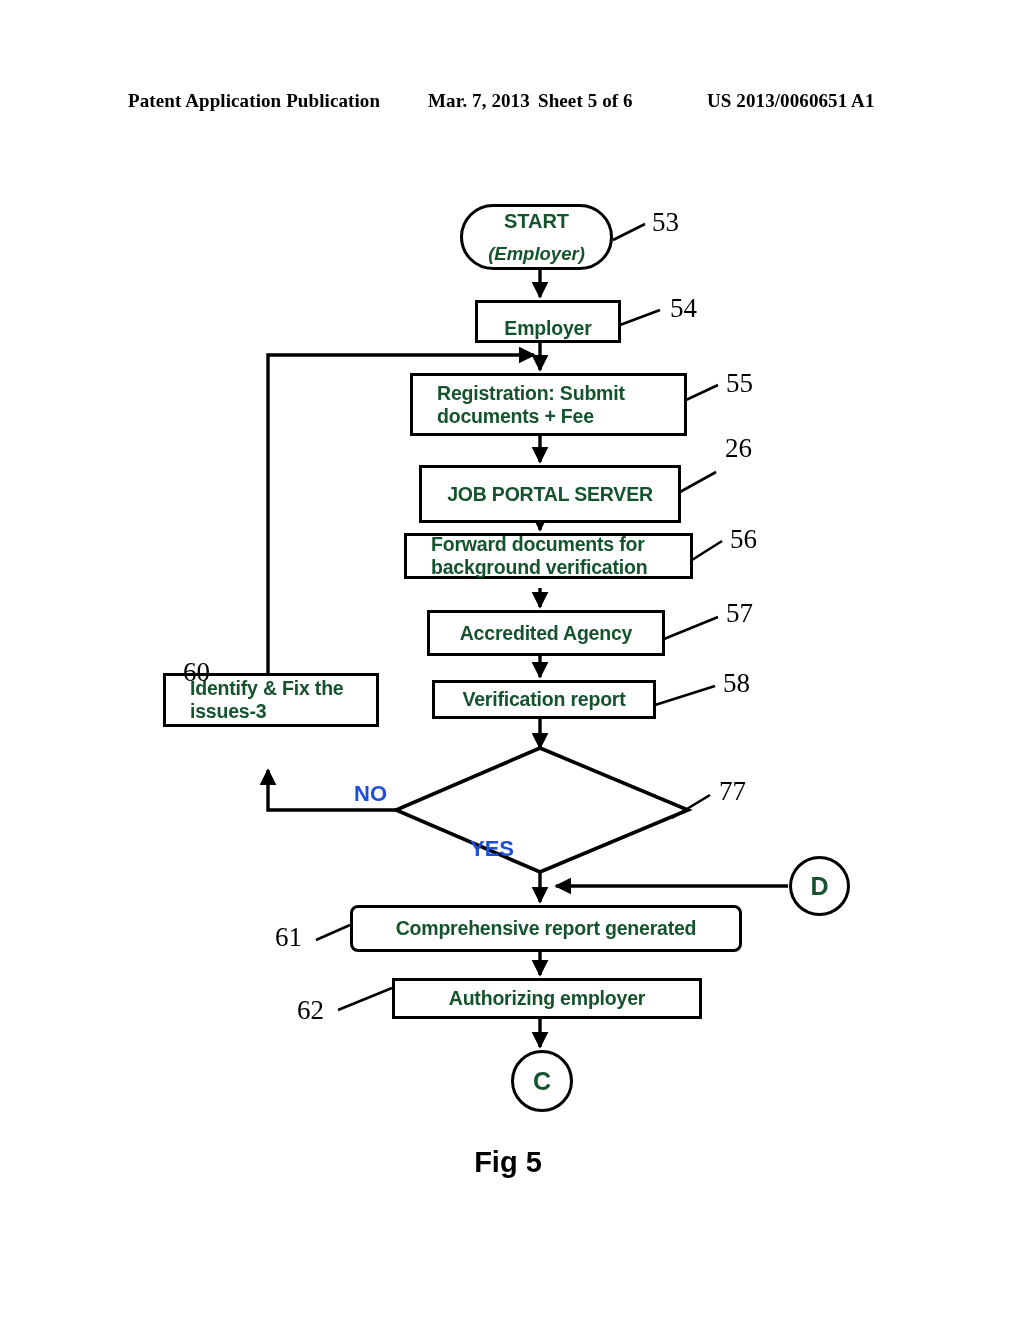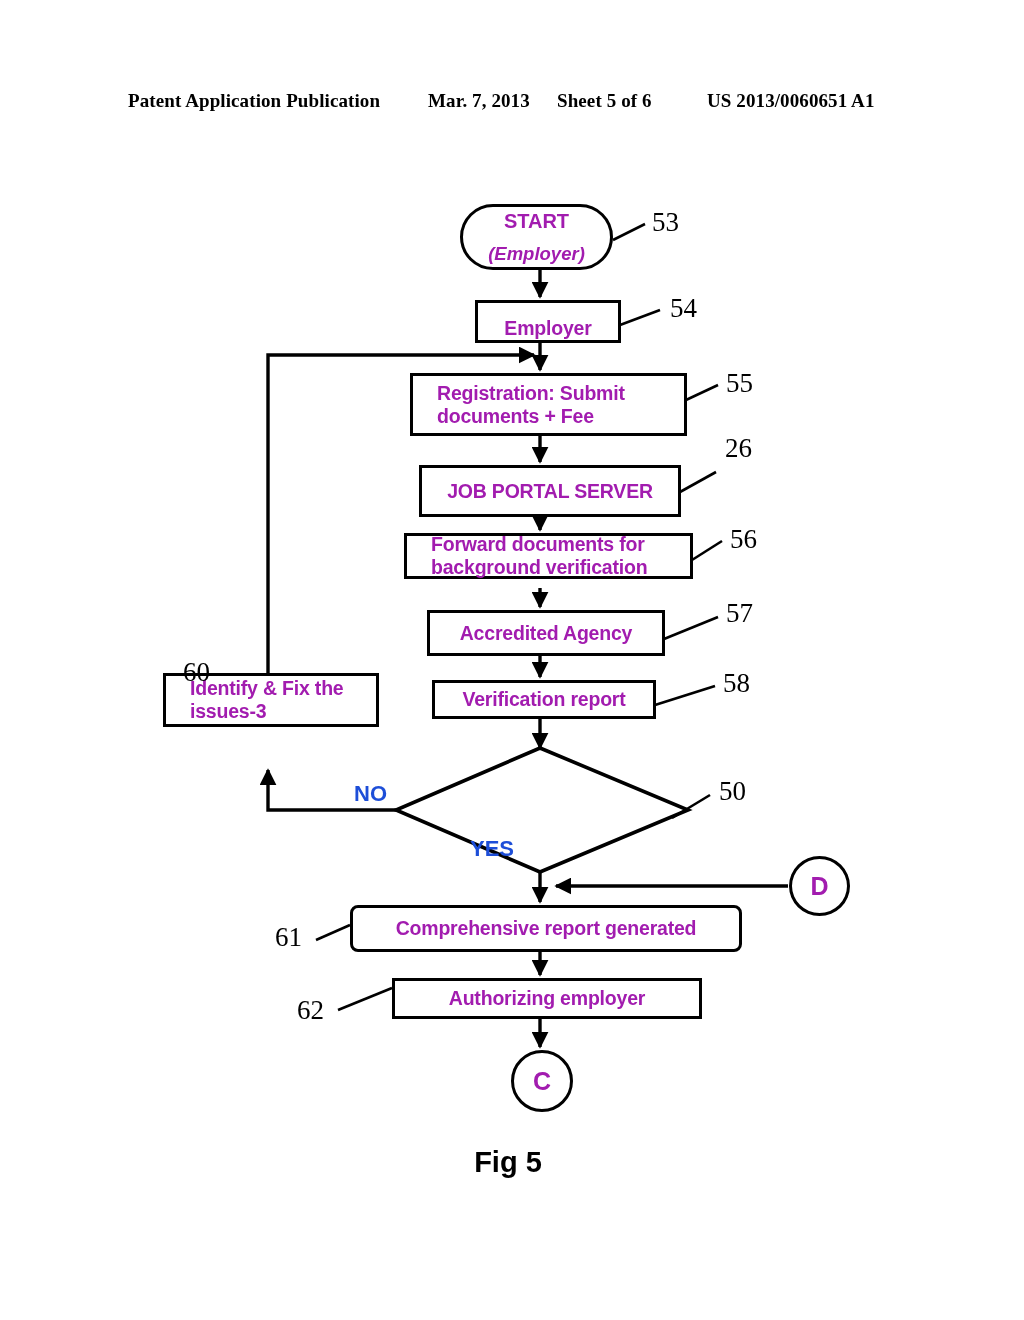--- a/index.html
+++ b/index.html
@@ -26,39 +26,39 @@
     display: flex;
     align-items: center;
     font-family: "Liberation Serif", serif;
     font-weight: bold;
     font-size: 19px;
     color: #000;
     letter-spacing: 0.1px;
   }
   #page-header .hdr-pub   { position: absolute; left: 128px; white-space: nowrap; }
   #page-header .hdr-date  { position: absolute; left: 428px; white-space: nowrap; }
-  #page-header .hdr-sheet { position: absolute; left: 557px; white-space: nowrap; }
+  #page-header .hdr-sheet { position: absolute; left: 538px; white-space: nowrap; }
   #page-header .hdr-pat   { position: absolute; left: 707px; white-space: nowrap; }
 
   
   #flow-canvas {
     position: absolute;
     left: 0;
     top: 0;
     width: 1024px;
     height: 1320px;
   }
 
   
   .node {
     position: absolute;
     box-sizing: border-box;
     display: flex;
     align-items: center;
-    color: #a21caf;
+    color: #14532d;
     background: #fff;
     gap: 10px;
   }
 
   .proc {
     border: 3px solid #000;
     font-weight: bold;
     font-size: 19.5px;
     line-height: 1.18;
     letter-spacing: -0.2px;
@@ -216,41 +216,41 @@
   <div class="node proc center" style="left:475px; top:300px; width:146px; height:43px;align-items:flex-end;">
     <span>Employer</span>
   </div>
   <div class="refnum" style="left:670px; top:293px;">54</div>
 
   <div class="node proc left" style="left:410px; top:373px; width:277px; height:63px;">
     <span>Registration: Submit documents + Fee</span>
   </div>
   <div class="refnum" style="left:726px; top:368px;">55</div>
 
-  <div class="node proc center" style="left:419px; top:465px; width:262px; height:52px;">
+  <div class="node proc center" style="left:419px; top:465px; width:262px; height:58px;">
     <span>JOB PORTAL SERVER</span>
   </div>
   <div class="refnum" style="left:725px; top:433px;">26</div>
 
   <div class="node proc left" style="left:404px; top:533px; width:289px; height:46px;">
     <span>Forward documents for background verification</span>
   </div>
   <div class="refnum" style="left:730px; top:524px;">56</div>
 
   <div class="node proc center" style="left:427px; top:610px; width:238px; height:46px;">
     <span>Accredited Agency</span>
   </div>
   <div class="refnum" style="left:726px; top:598px;">57</div>
 
   <div class="node proc center" style="left:432px; top:680px; width:224px; height:39px;">
     <span>Verification report</span>
   </div>
   <div class="refnum" style="left:723px; top:668px;">58</div>
 
-  <div class="refnum" style="left:719px; top:776px;">50</div>
+  <div class="refnum" style="left:719px; top:776px;">77</div>
 
   <div class="node proc left" style="left:163px; top:673px; width:216px; height:54px;">
     <span>Identify &amp; Fix the issues-3</span>
   </div>
   <div class="refnum" style="left:183px; top:657px;">60</div>
 
   <div class="branch-label" style="left:354px; top:781px;">NO</div>
   <div class="branch-label" style="left:470px; top:836px;">YES</div>
 
   <div class="node connector" style="left:789px; top:856px; width:61px; height:60px;">

